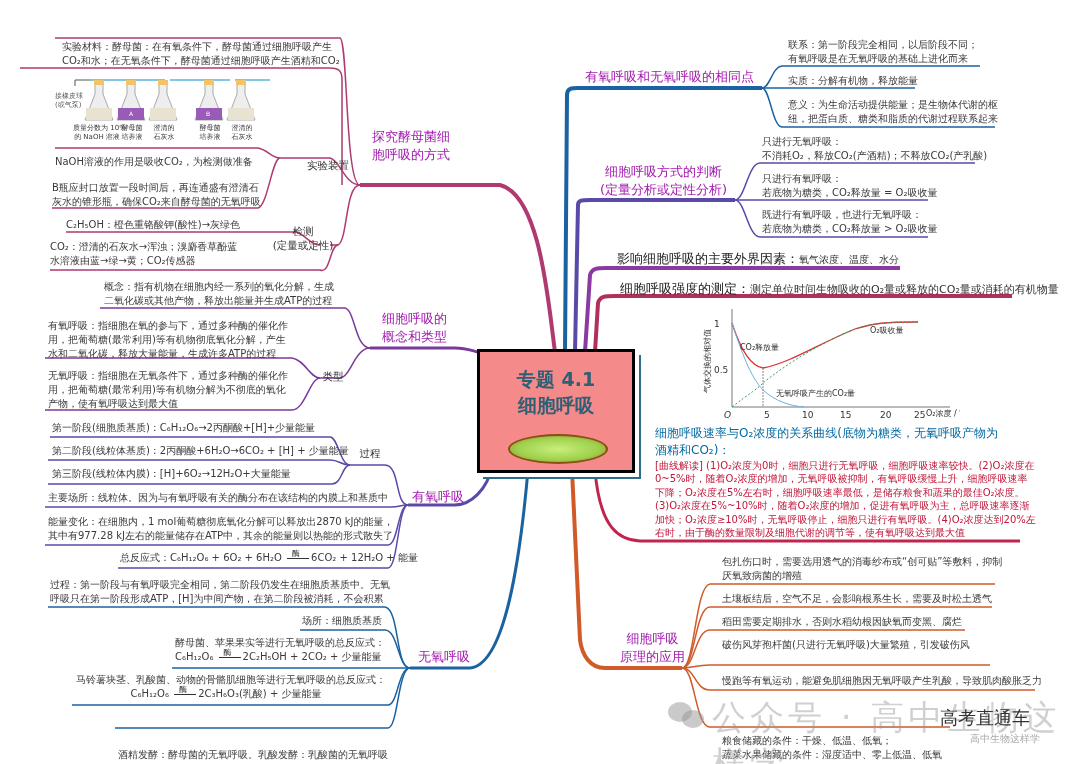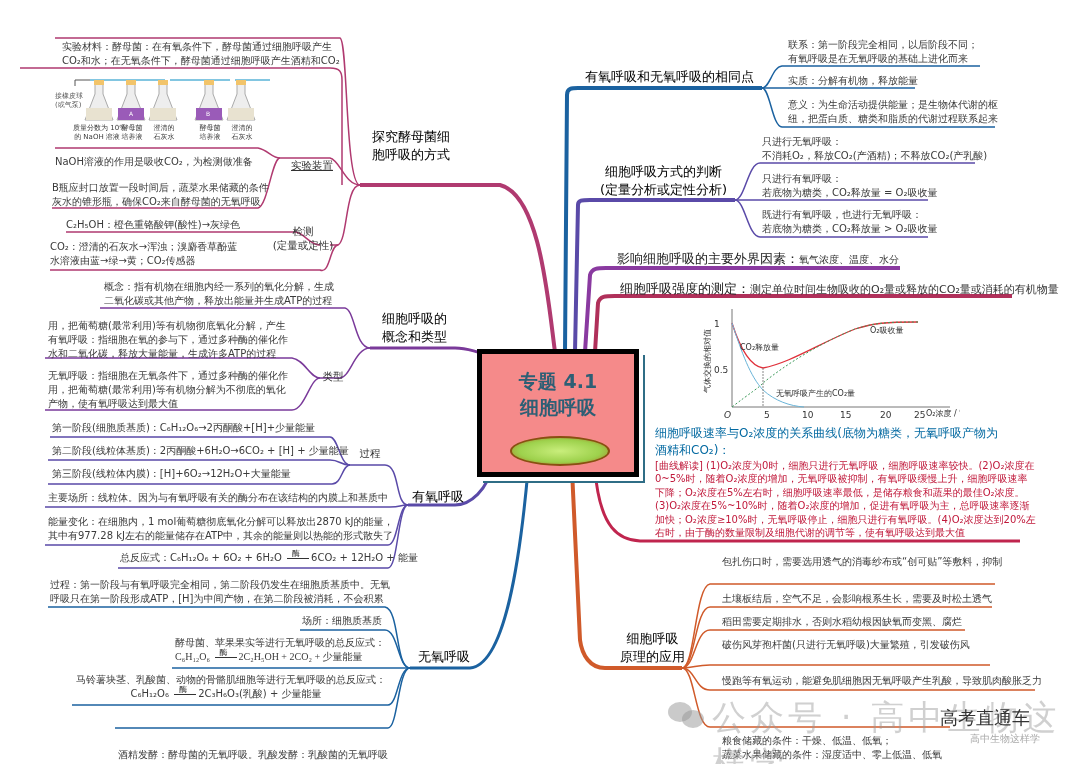--- a/index.html
+++ b/index.html
@@ -1,23 +1,23 @@
 <!DOCTYPE html>
 <html><head>
 <meta charset="utf-8">
 <style>
   html,body{margin:0;padding:0;background:#fff;}
   body{width:1080px;height:764px;position:relative;overflow:hidden;font-family:"DejaVu Sans","Liberation Sans",sans-serif;color:#333;}
   .abs{position:absolute;}
   .t{position:absolute;font-size:10px;line-height:14px;color:#3a3a3a;white-space:nowrap;}
   .lbl{position:absolute;font-size:10.5px;line-height:14px;color:#333;text-align:center;}
-  .branch{position:absolute;font-size:13px;line-height:18px;color:#000000;}
+  .branch{position:absolute;font-size:13px;line-height:18px;color:#a21caf;}
   .red{color:#c0183a;}
   svg.lines{position:absolute;left:0;top:0;}
-  .center-box{position:absolute;left:477px;top:349px;width:152px;height:118px;background:#f58a8a;border:5px solid #000000;box-shadow:4px 4px 0 #ffffff,6px 6px 0 #2f6d86;}
+  .center-box{position:absolute;left:477px;top:349px;width:152px;height:118px;background:#f58a8a;border:3px solid #000000;box-shadow:4px 4px 0 #ffffff,6px 6px 0 #2f6d86;}
   .center-title{position:absolute;left:0;right:0;top:14px;text-align:center;font-size:19px;font-weight:bold;color:#2d5f75;line-height:26px;}
   .mito{position:absolute;left:28px;top:82px;width:96px;height:26px;border-radius:50%;background:radial-gradient(ellipse at center,#c9ee7c 0%,#9dd14c 60%,#a66b1f 100%);border:2px solid #8a4f12;}
   .watermark{position:absolute;font-size:34px;color:rgba(150,150,150,0.45);letter-spacing:4px;}
 </style>
 </head>
 <body>
 
 <svg class="lines" width="1080" height="764">
 
   <path d="M555 352 C548 300 540 195 500 185 L360 185" stroke="#b03a70" stroke-width="4" fill="none"></path>
@@ -134,24 +134,24 @@
   <div class="t" style="left:142px;top:52px;font-size:7px;line-height:9px;text-align:center;width:26px;">
     <div>酵母菌</div>
       <div>培养液</div>
   </div>
   <div class="t" style="left:174px;top:52px;font-size:7px;line-height:9px;text-align:center;width:26px;">
     <div>澄清的</div>
       <div>石灰水</div>
   </div>
 </div>
 
-<div class="lbl" style="left:284px;top:158px;width:56px;text-decoration:underline;">实验装置</div>
+<div class="lbl" style="left:300px;top:158px;width:56px;">实验装置</div>
 <div class="t" style="left:55px;top:155px;">NaOH溶液的作用是吸收CO₂，为检测做准备</div>
 <div class="t" style="left:52px;top:181px;">
-  <div>B瓶应封口放置一段时间后，蔬菜水果储藏的条件</div>
+  <div>B瓶应封口放置一段时间后，再连通盛有澄清石</div>
   <div>灰水的锥形瓶，确保CO₂来自酵母菌的无氧呼吸</div>
 </div>
 <div class="lbl" style="left:268px;top:224px;width:70px;">
   <div>检测</div>
   <div>(定量或定性)</div>
 </div>
 <div class="t" style="left:66px;top:218px;">C₂H₅OH：橙色重铬酸钾(酸性)→灰绿色</div>
 <div class="t" style="left:50px;top:240px;">
   <div>CO₂：澄清的石灰水→浑浊；溴麝香草酚蓝</div>
   <div>水溶液由蓝→绿→黄；CO₂传感器</div>
@@ -159,22 +159,22 @@
 <div class="branch" style="left:372px;top:128px;">
   <div>探究酵母菌细</div>
   <div>胞呼吸的方式</div>
 </div>
 
 <div class="t" style="left:104px;top:280px;">
   <div>概念：指有机物在细胞内经一系列的氧化分解，生成</div>
   <div>二氧化碳或其他产物，释放出能量并生成ATP的过程</div>
 </div>
 <div class="t" style="left:48px;top:319px;">
+  <div>有氧呼吸：指细胞在氧的参与下，通过多种酶的催化作</div>
   <div>用，把葡萄糖(最常利用)等有机物彻底氧化分解，产生</div>
-  <div>有氧呼吸：指细胞在氧的参与下，通过多种酶的催化作</div>
   <div>水和二氧化碳，释放大量能量，生成许多ATP的过程</div>
 </div>
 <div class="t" style="left:48px;top:369px;">
   <div>无氧呼吸：指细胞在无氧条件下，通过多种酶的催化作</div>
   <div>用，把葡萄糖(最常利用)等有机物分解为不彻底的氧化</div>
   <div>产物，使有氧呼吸达到最大值</div>
 </div>
 <div class="lbl" style="left:318px;top:369px;width:30px;">类型</div>
 <div class="branch" style="left:382px;top:310px;">
   <div>细胞呼吸的</div>
@@ -196,21 +196,21 @@
     <span style="position:absolute;top:-11px;left:5px;font-size:8px;">酶</span>
   </span><span>6CO₂ + 12H₂O + 能量</span>
 </div>
 <div class="branch" style="left:412px;top:488px;">有氧呼吸</div>
 
 <div class="t" style="left:50px;top:578px;">
   <div>过程：第一阶段与有氧呼吸完全相同，第二阶段仍发生在细胞质基质中。无氧</div>
   <div>呼吸只在第一阶段形成ATP，[H]为中间产物，在第二阶段被消耗，不会积累</div>
 </div>
 <div class="t" style="left:302px;top:614px;">场所：细胞质基质</div>
-<div class="t" style="left:175px;top:636px;text-align:left;width:205px;font-family:Liberation Serif, serif;">
+<div class="t" style="left:175px;top:636px;text-align:left;width:205px;">
   <div>酵母菌、苹果果实等进行无氧呼吸的总反应式：</div>
   <div><span>C₆H₁₂O₆</span>
     <span style="display:inline-block;position:relative;width:22px;border-bottom:1px solid #333;margin:0 2px;vertical-align:middle;"><span style="position:absolute;top:-11px;left:5px;font-size:8px;">酶</span></span><span>2C₂H₅OH + 2CO₂ + 少量能量</span></div>
 </div>
 <div class="t" style="left:76px;top:673px;text-align:center;width:300px;">
   <div>马铃薯块茎、乳酸菌、动物的骨骼肌细胞等进行无氧呼吸的总反应式：</div>
   <div><span>C₆H₁₂O₆</span>
     <span style="display:inline-block;position:relative;width:22px;border-bottom:1px solid #333;margin:0 2px;vertical-align:middle;"><span style="position:absolute;top:-11px;left:5px;font-size:8px;">酶</span></span><span>2C₃H₆O₃(乳酸) + 少量能量</span></div>
 </div>
 <div class="t" style="left:118px;top:748px;">酒精发酵：酵母菌的无氧呼吸。乳酸发酵：乳酸菌的无氧呼吸</div>
@@ -288,20 +288,21 @@
   <div>加快；O₂浓度≥10%时，无氧呼吸停止，细胞只进行有氧呼吸。(4)O₂浓度达到20%左</div>
   <div>右时，由于酶的数量限制及细胞代谢的调节等，使有氧呼吸达到最大值</div>
 </div>
 
 <div class="branch" style="left:620px;top:630px;text-align:center;">
   <div>细胞呼吸</div>
   <div>原理的应用</div>
 </div>
 <div class="t" style="left:722px;top:555px;">
   <div>包扎伤口时，需要选用透气的消毒纱布或“创可贴”等敷料，抑制</div>
+  <div>厌氧致病菌的增殖</div>
 </div>
 <div class="t" style="left:722px;top:592px;">土壤板结后，空气不足，会影响根系生长，需要及时松土透气</div>
 <div class="t" style="left:722px;top:615px;">稻田需要定期排水，否则水稻幼根因缺氧而变黑、腐烂</div>
 <div class="t" style="left:722px;top:638px;">
   <div>破伤风芽孢杆菌(只进行无氧呼吸)大量繁殖，引发破伤风</div>
 </div>
 <div class="t" style="left:722px;top:674px;">慢跑等有氧运动，能避免肌细胞因无氧呼吸产生乳酸，导致肌肉酸胀乏力</div>
 <div class="t" style="left:722px;top:698px;margin-top:36px;">
   <div>粮食储藏的条件：干燥、低温、低氧；</div>
   <div>蔬菜水果储藏的条件：湿度适中、零上低温、低氧</div>

